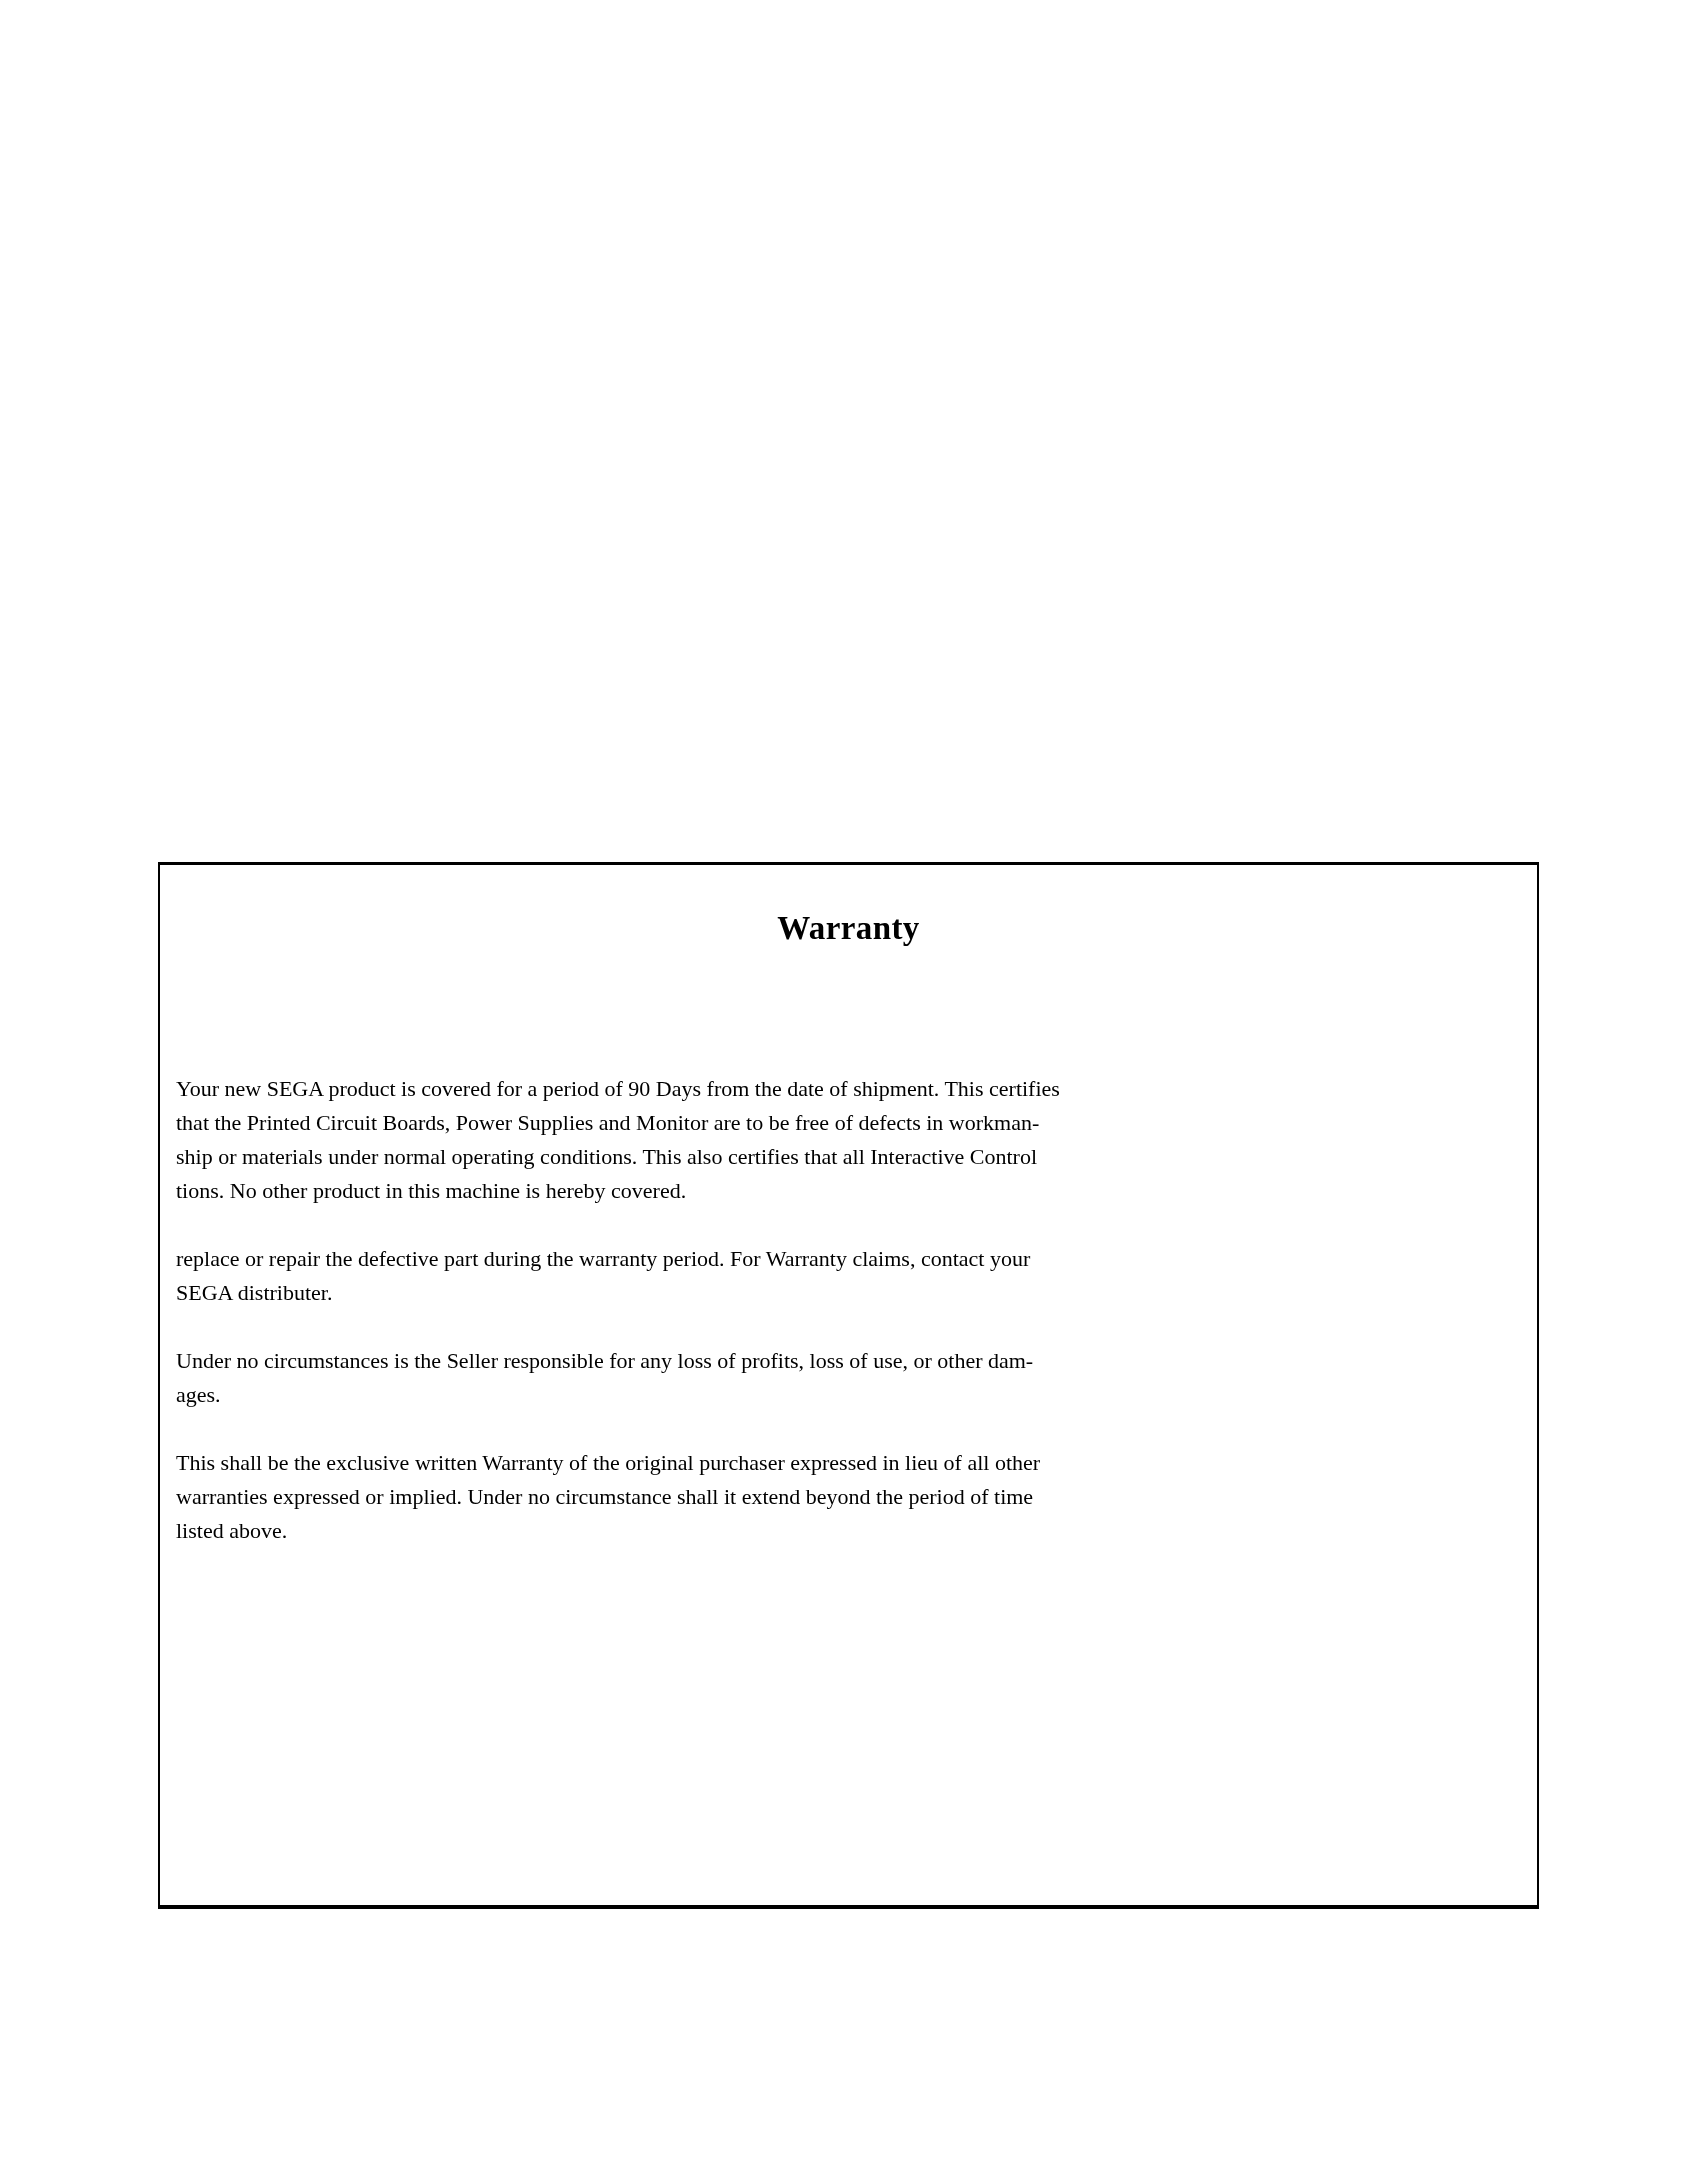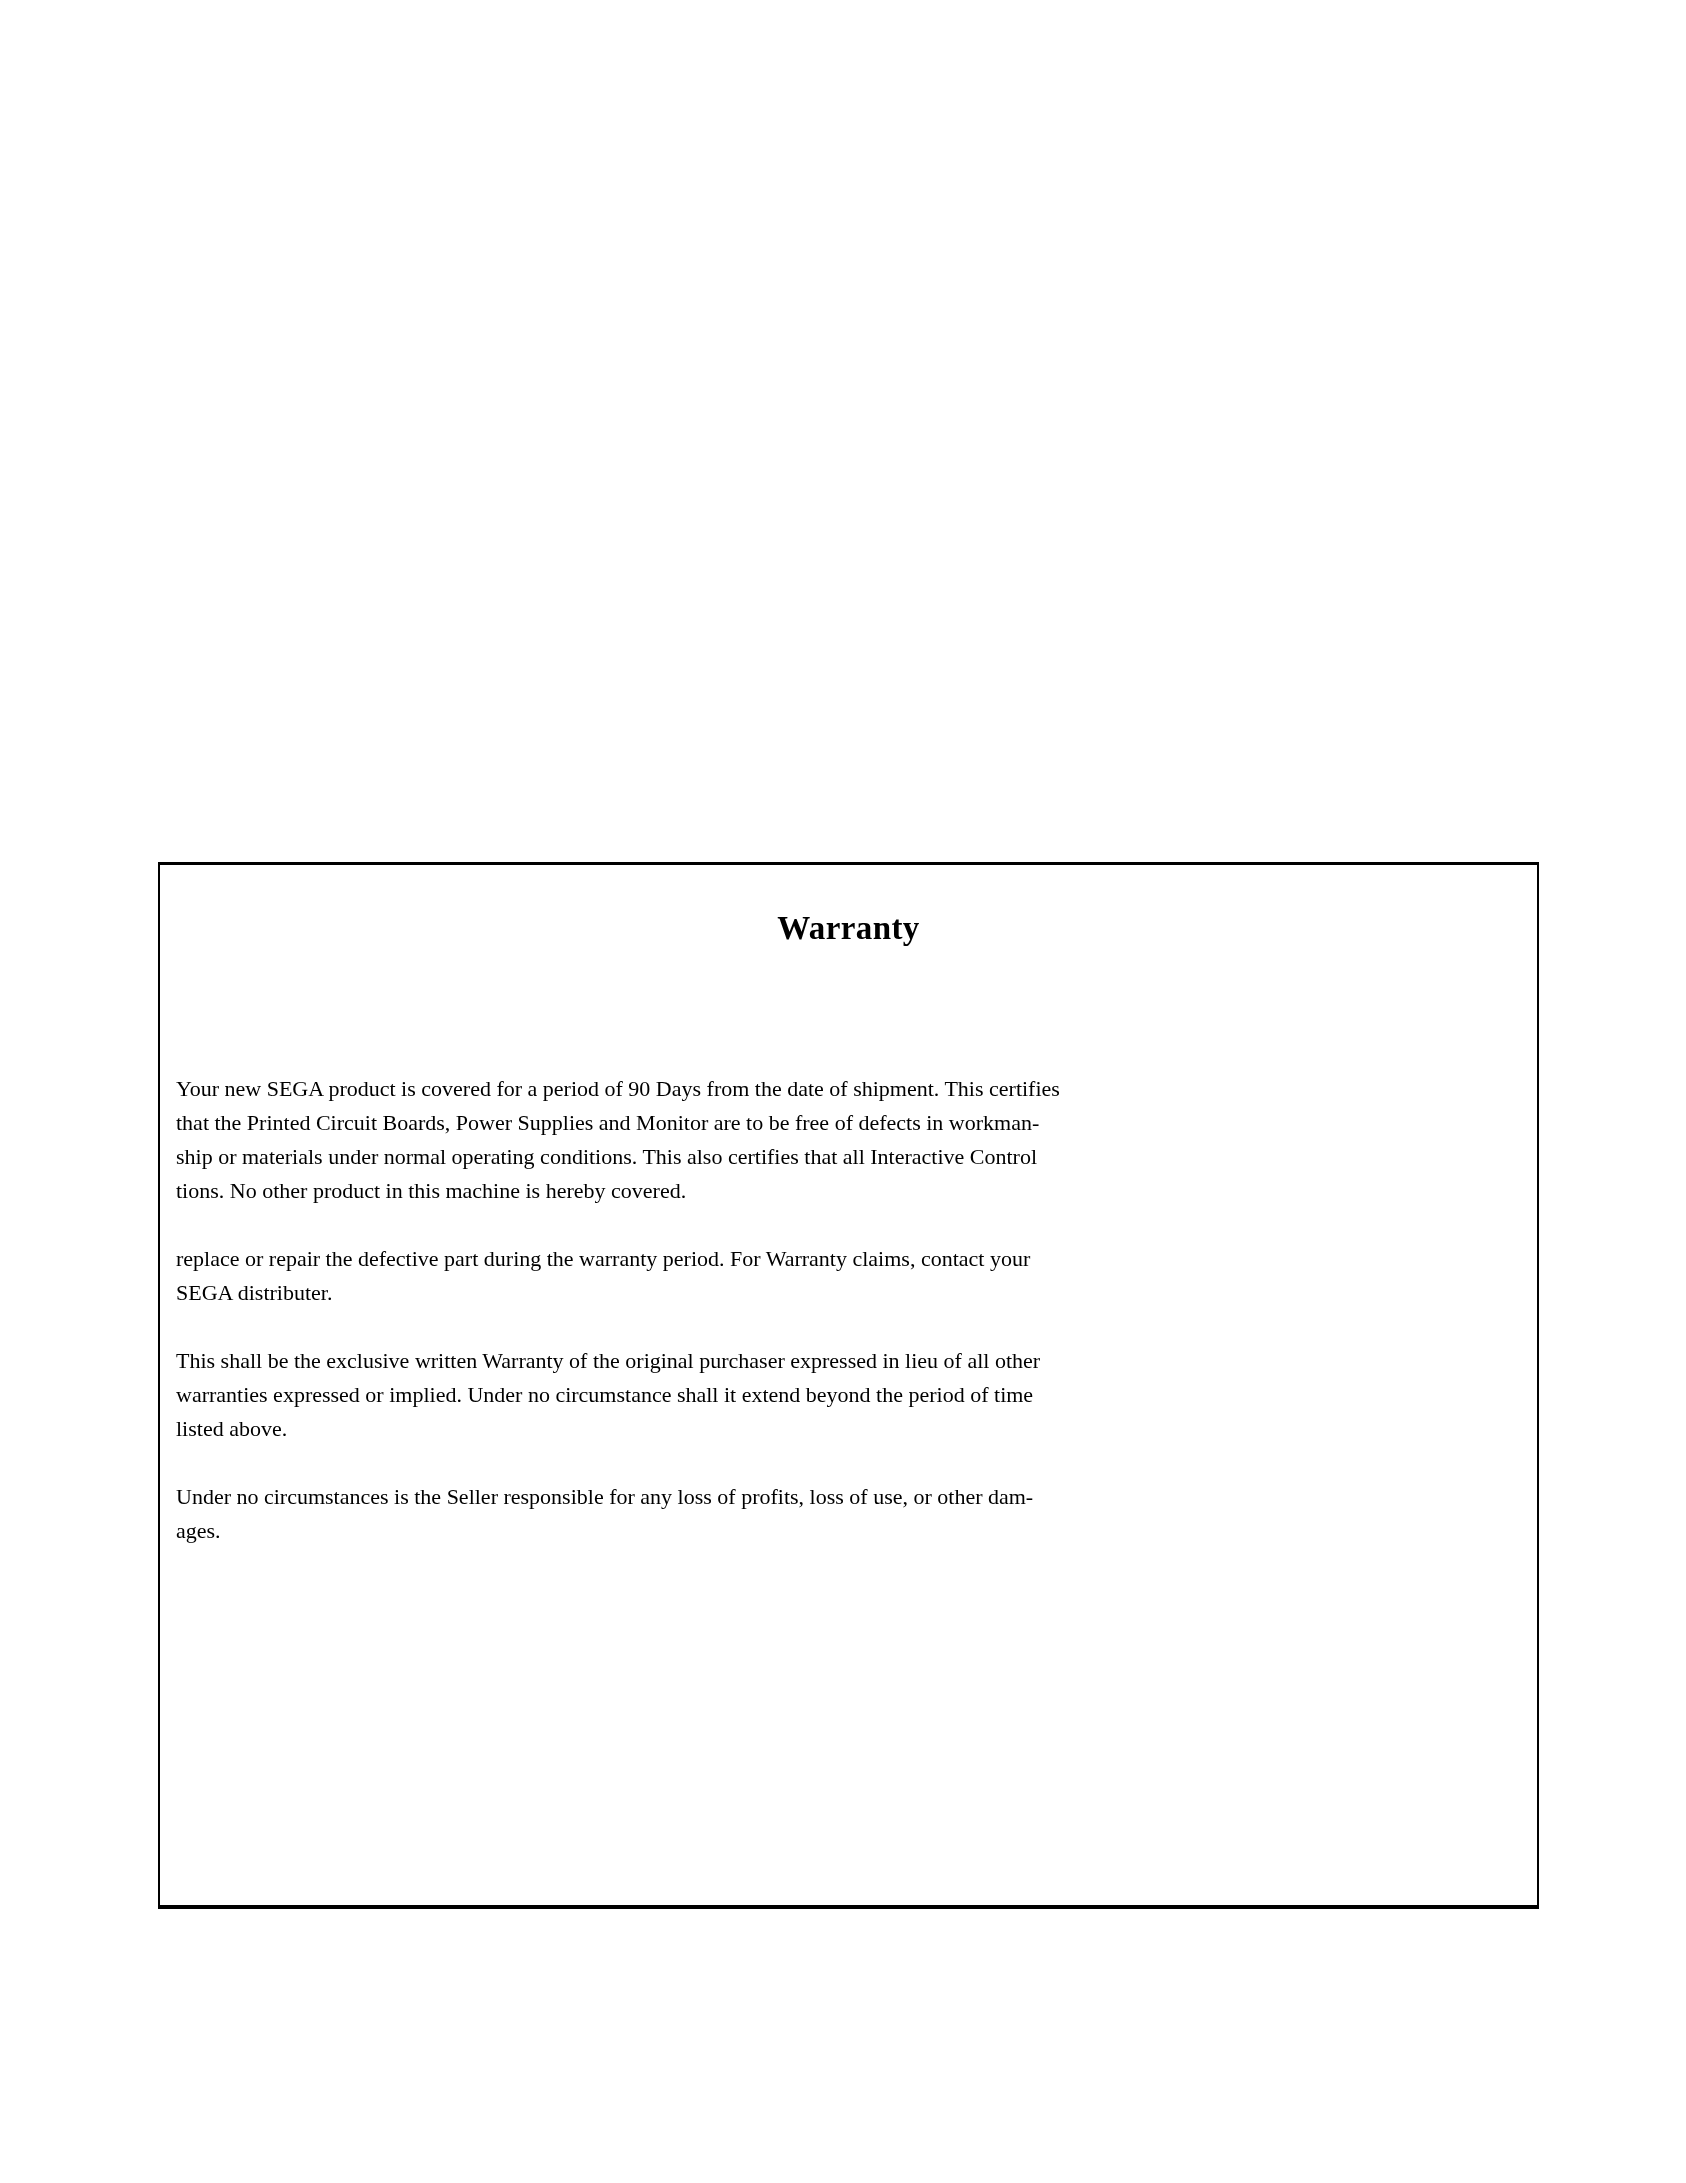--- a/index.html
+++ b/index.html
@@ -62,24 +62,24 @@
 
   <div class="para">
     <div class="line">replace or repair the defective part during the warranty period. For Warranty claims, contact your</div>
     <div class="line">SEGA distributer.</div>
   </div>
 
   <div class="para">
   </div>
 
   <div class="para">
+    <div class="line">Under no circumstances is the Seller responsible for any loss of profits, loss of use, or other dam-</div>
+    <div class="line">ages.</div>
+  </div>
+
+  <div class="para">
     <div class="line">This shall be the exclusive written Warranty of the original purchaser expressed in lieu of all other</div>
     <div class="line">warranties expressed or implied. Under no circumstance shall it extend beyond the period of time</div>
     <div class="line">listed above.</div>
-  </div>
-
-  <div class="para">
-    <div class="line">Under no circumstances is the Seller responsible for any loss of profits, loss of use, or other dam-</div>
-    <div class="line">ages.</div>
   </div>
 
 </div>
 
 
 </body></html>

